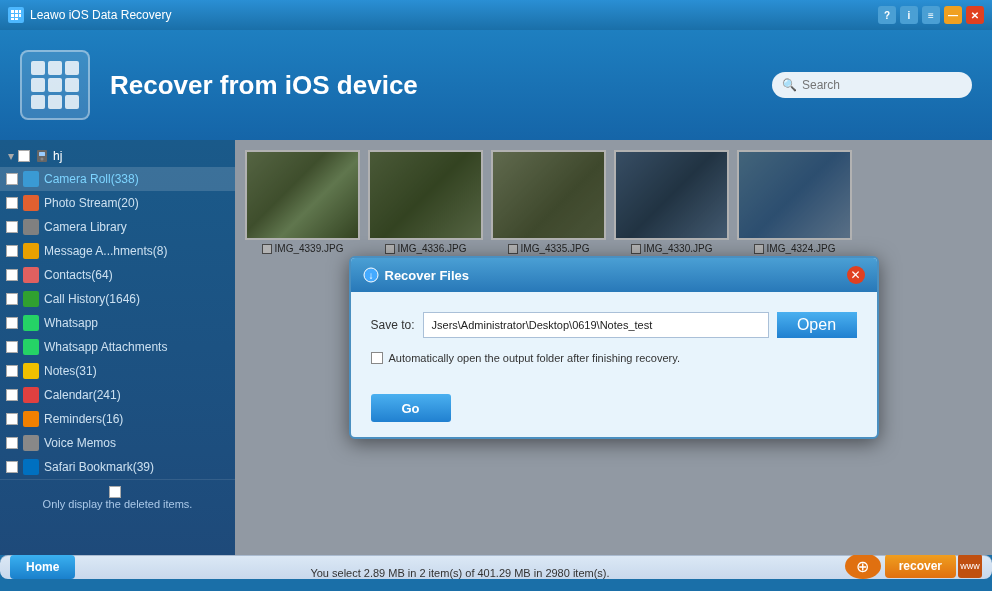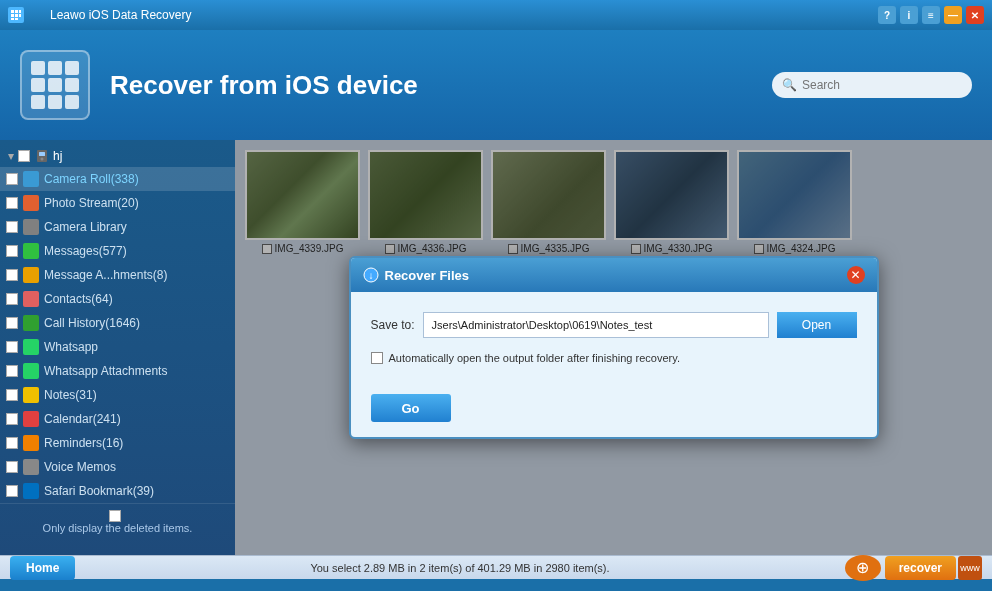--- a/index.html
+++ b/index.html
@@ -3,21 +3,21 @@
   <meta charset="utf-8">
   <style>
     * { margin: 0; padding: 0; box-sizing: border-box; }
     body { width: 992px; height: 591px; overflow: hidden; font-family: Arial, sans-serif; font-size: 12px; background: #1a6fa8; }
 
     
     .title-bar {
       height: 30px;
       background: linear-gradient(to bottom, #2a8fd4, #1a6fa8);
       display: flex; align-items: center; padding: 0 8px;
-      color: white; font-size: 12px; gap: 20px;
+      color: white; font-size: 12px;
     }
     .title-bar-icon { width: 16px; height: 16px; margin-right: 6px; background: #4db8ff; border-radius: 2px; display: flex; align-items: center; justify-content: center; }
     .title-bar-controls { margin-left: auto; display: flex; gap: 4px; }
     .title-bar-btn { width: 18px; height: 18px; border-radius: 3px; border: none; cursor: pointer; display: flex; align-items: center; justify-content: center; font-size: 10px; font-weight: bold; }
     .tb-help { background: #4a9fd4; color: white; }
     .tb-info { background: #4a9fd4; color: white; }
     .tb-min { background: #4a9fd4; color: white; }
     .tb-min2 { background: #f0a020; color: white; }
     .tb-close { background: #e04020; color: white; }
 
@@ -92,22 +92,22 @@
     .right-panel {
       width: 130px; background: #c8d8e8; border-left: 1px solid #aabbd0;
       display: flex; flex-direction: column; align-items: center; padding: 10px 5px;
     }
     .right-img { width: 110px; height: 80px; background: #a0b8d0; border: 2px solid white; margin-bottom: 8px; overflow: hidden; }
     .right-label { font-size: 10px; color: #333; text-align: center; }
 
     
     .bottom-bar {
       height: 24px; background: linear-gradient(to bottom, #dbe8f5, #c8d8ec);
-      display: flex; align-items: center; padding: 0 10px;
-      border-top: 1px solid #aabbd0; justify-content: space-between;
+      display: flex; align-items: flex-end; padding: 0 10px;
+      border-top: 1px solid #aabbd0; justify-content: space-between; border-radius: 8px;
     }
     .bottom-text { font-size: 11px; color: #333; }
     .home-btn {
       background: linear-gradient(to bottom, #3ab0f0, #1a80cc);
       color: white; border: none; border-radius: 4px; padding: 5px 16px;
       font-size: 12px; cursor: pointer; font-weight: bold;
     }
     .recover-btn-area { display: flex; align-items: center; }
     .recover-btn {
       background: linear-gradient(to bottom, #f0a020, #e07010);
@@ -141,21 +141,21 @@
     .modal-message { font-size: 14px; font-weight: bold; color: #1a1a1a; margin-bottom: 18px; }
     .modal-row { display: flex; align-items: center; margin-bottom: 14px; }
     .modal-label { color: #333; font-size: 12px; margin-right: 8px; white-space: nowrap; }
     .modal-path {
       flex: 1; height: 26px; background: white; border: 1px solid #aac0d8;
       display: flex; align-items: center; padding: 0 8px; font-size: 11px; color: #222;
       overflow: hidden; white-space: nowrap;
     }
     .modal-open-btn {
       width: 80px; height: 26px; background: linear-gradient(to bottom, #4ab0f0, #2080d0);
-      color: white; border: none; border-radius: 0; font-size: 12px; cursor: pointer; margin-left: 8px;
+      color: white; border: none; border-radius: 0; font-size: 16px; cursor: pointer; margin-left: 8px;
     }
     .modal-checkbox-row { display: flex; align-items: center; }
     .modal-checkbox { width: 12px; height: 12px; border: 1px solid #888; background: white; margin-right: 6px; flex-shrink: 0; }
     .modal-checkbox-label { font-size: 11px; color: #333; }
     .modal-footer { display: flex; justify-content: flex-start; padding: 10px 20px 15px; }
     .modal-go-btn {
       width: 80px; height: 28px; background: linear-gradient(to bottom, #4ab0f0, #2080d0);
       color: white; border: none; border-radius: 3px; font-size: 13px; cursor: pointer; font-weight: bold;
     }
 
@@ -256,25 +256,20 @@
       <div class="item-icon icon-stream small-sq"></div>
       <span>Photo Stream(20)</span>
     </div>
 
     <div class="sidebar-item">
       <div class="checkbox" style="width:12px;height:12px;border:1px solid #aaa;background:white;margin-right:5px;flex-shrink:0;"></div>
       <div class="item-icon icon-library small-sq"></div>
       <span>Camera Library</span>
     </div>
 
-    <div class="sidebar-item">
-      <div class="checkbox" style="width:12px;height:12px;border:1px solid #aaa;background:white;margin-right:5px;flex-shrink:0;"></div>
-      <div class="item-icon icon-messages small-sq"></div>
-      <span>Messages(577)</span>
-    </div>
 
     <div class="sidebar-item">
       <div class="checkbox" style="width:12px;height:12px;border:1px solid #aaa;background:white;margin-right:5px;flex-shrink:0;"></div>
       <div class="item-icon icon-message-att small-sq"></div>
       <span>Message A...hments(8)</span>
     </div>
 
     <div class="sidebar-item">
       <div class="checkbox" style="width:12px;height:12px;border:1px solid #aaa;background:white;margin-right:5px;flex-shrink:0;"></div>
       <div class="item-icon icon-contacts small-sq"></div>

